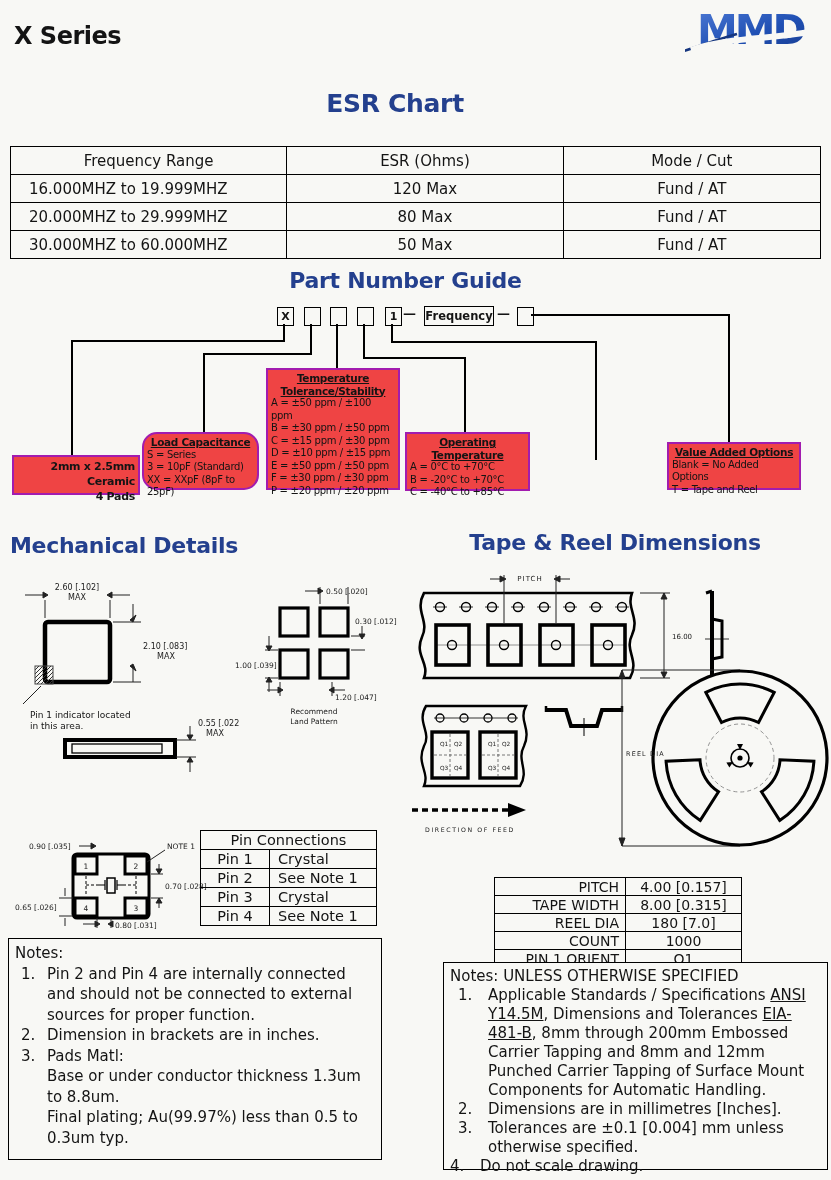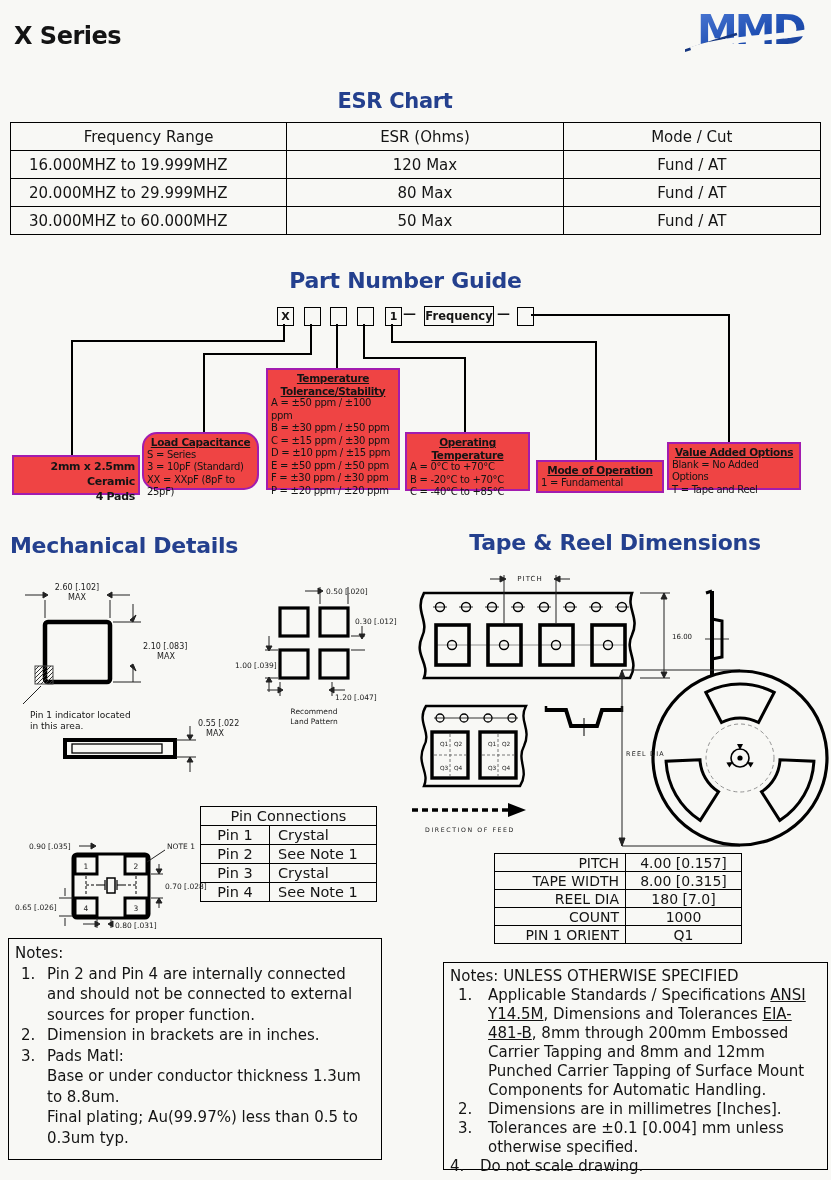--- a/index.html
+++ b/index.html
@@ -1,22 +1,22 @@
 <!DOCTYPE html>
 <html><head>
 <meta charset="utf-8">
 <style>
   html,body{margin:0;padding:0;background:#e8e8e8;}
   .page{position:relative;width:831px;height:1180px;background:#f8f8f5;
         font-family:"DejaVu Sans","Liberation Sans",sans-serif;color:#141414;overflow:hidden;}
   .abs{position:absolute;}
-  .sec-title{font-weight:bold;color:#24408e;font-size:21px;letter-spacing:-0.3px;}
+  .sec-title{font-weight:bold;color:#24408e;font-size:25px;letter-spacing:-0.3px;}
   .center{text-align:center;}
   
-  table{border-collapse:collapse;}
+  table{border-collapse:collapse;margin-top:24px;}
   .esr-table{width:811px;table-layout:fixed;font-size:15px;}
   .esr-table td{border:1.6px solid #000;height:27px;text-align:center;padding:0 4px;}
   .esr-table td.l{text-align:left;padding-left:18px;}
   
   .pn-box{position:absolute;border:1.6px solid #000;background:#f8f8f5;font-weight:bold;
           font-size:11px;display:flex;align-items:center;justify-content:center;}
   .pn-line{position:absolute;background:#000;}
   .lbl-box{position:absolute;border:2px solid #a21caf;background:#ef4444;font-size:10px;line-height:12.5px;
            padding:2px 3px;letter-spacing:-0.3px;}
   .lbl-box .ttl{font-weight:bold;text-decoration:underline;text-align:center;font-size:10.5px;}
@@ -124,24 +124,20 @@
     <div>E = ±50 ppm / ±50 ppm</div>
     <div>F = ±30 ppm / ±30 ppm</div>
     <div>P = ±20 ppm / ±20 ppm</div>
   </div>
   <div class="lbl-box" style="left:405px;top:432px;width:115px;height:51px;">
     <div class="ttl">Operating Temperature</div>
     <div>A = 0°C to +70°C</div>
     <div>B = -20°C to +70°C</div>
     <div>C = -40°C to +85°C</div>
   </div>
-  <div class="lbl-box" style="left:536px;top:460px;width:118px;height:25px;">
-    <div class="ttl">Mode of Operation</div>
-    <div>1 = Fundamental</div>
-  </div>
   <div class="lbl-box" style="left:667px;top:442px;width:124px;height:40px;">
     <div class="ttl">Value Added Options</div>
     <div>Blank = No Added Options</div>
     <div>T = Tape and Reel</div>
   </div>
 
   <div class="abs sec-title" style="left:10px;top:533px;font-size:22px;">Mechanical Details</div>
   <div class="abs sec-title center" style="left:415px;top:530px;width:400px;font-size:22px;">Tape &amp; Reel Dimensions</div>
 
   <svg class="abs" style="left:15px;top:578px;" width="215" height="128" viewBox="0 0 215 128">

